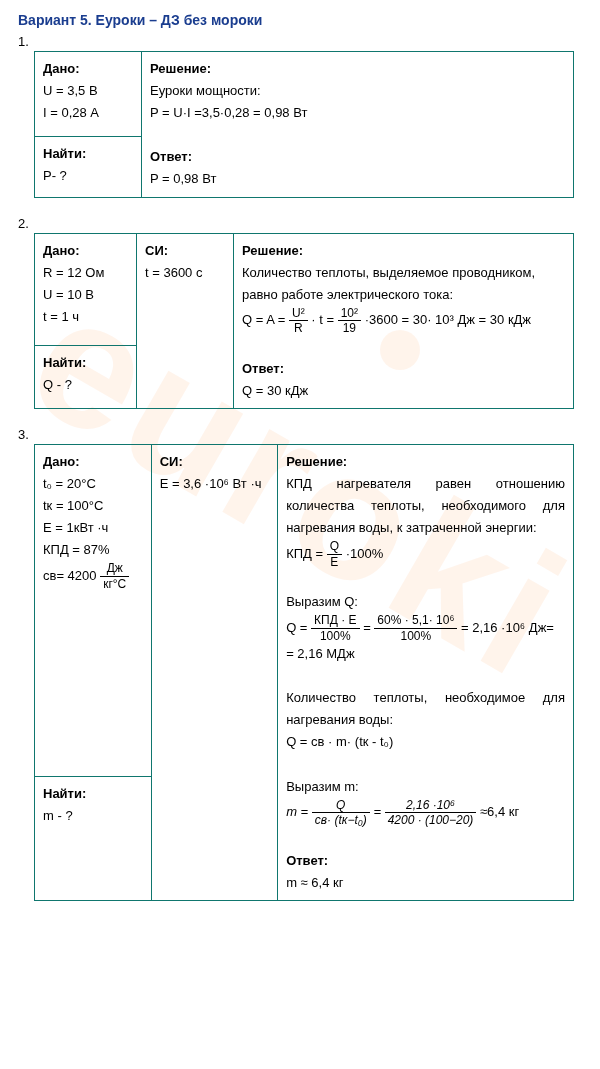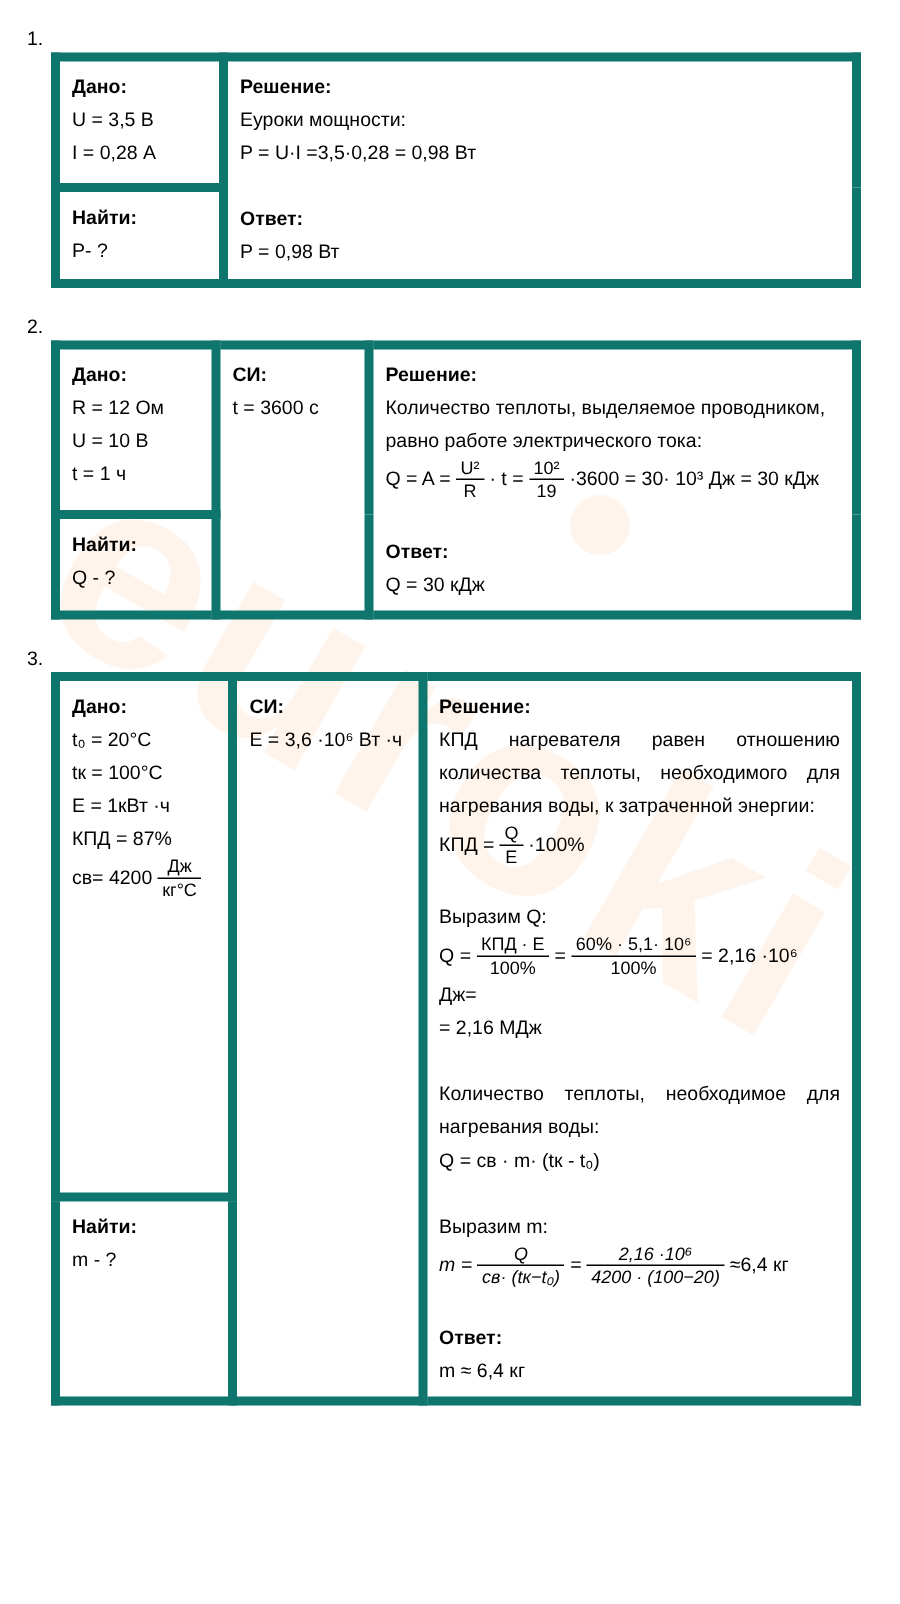--- a/index.html
+++ b/index.html
@@ -22,21 +22,21 @@
   .pnum {
     font-size: 13px;
     margin: 6px 0 2px 0;
   }
   table.box {
     border-collapse: collapse;
     margin-left: 16px;
     margin-bottom: 18px;
   }
   table.box td {
-    border: 6px solid #0f766e;
+    border: 1px solid #0f766e;
     padding: 6px 8px;
     vertical-align: top;
     font-size: 13px;
     line-height: 1.7;
   }
   .hdr {
     font-weight: bold;
   }
   .frac {
     display: inline-block;
@@ -80,20 +80,21 @@
   .content { position: relative; z-index: 1; }
 </style>
 </head>
 <body>
 
 <div class="watermark">euroki</div>
 <div class="wm-dot" style="top:330px; left:380px;"></div>
 
 <div class="content">
 
+<div class="title">Вариант 5. Еуроки – ДЗ без мороки</div>
 
 <div class="pnum">1.</div>
 <table class="box" style="width:540px;">
   <tbody>
         <tr>
     <td style="width:90px;">
       <span class="hdr">Дано:</span><br>
       <span>U = 3,5 В</span><br>
       <span>I = 0,28 А</span>
     </td>

